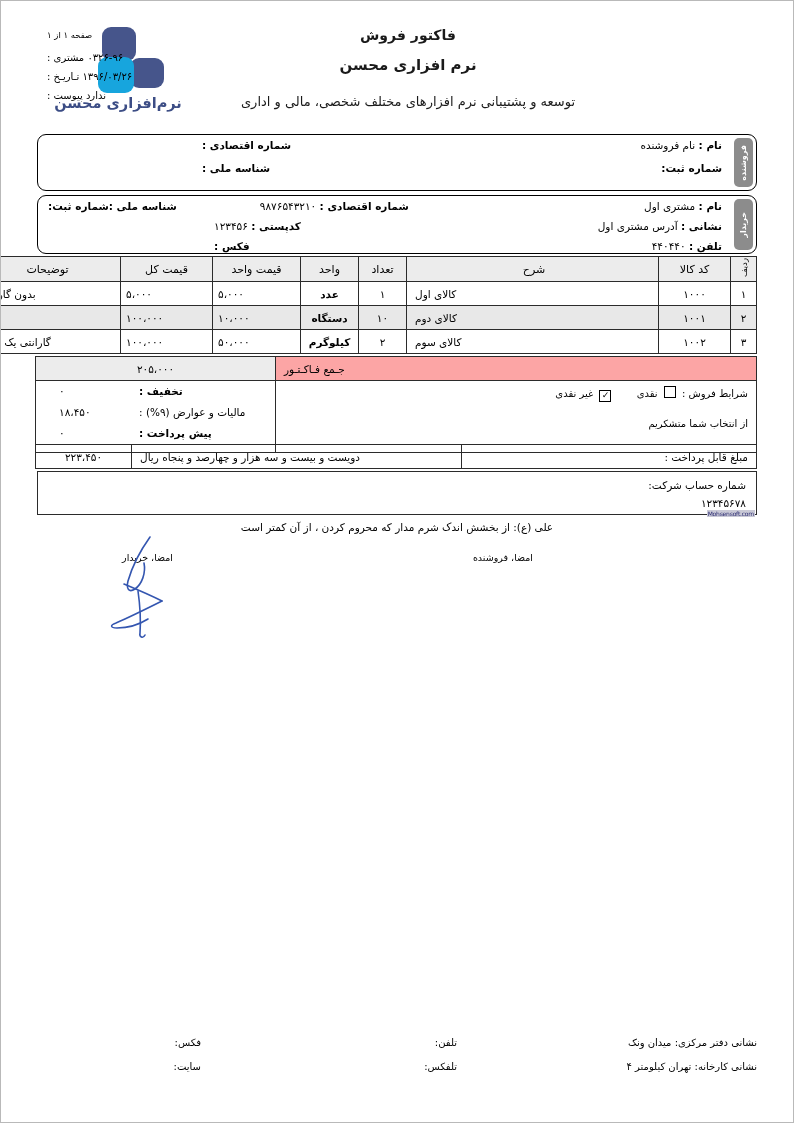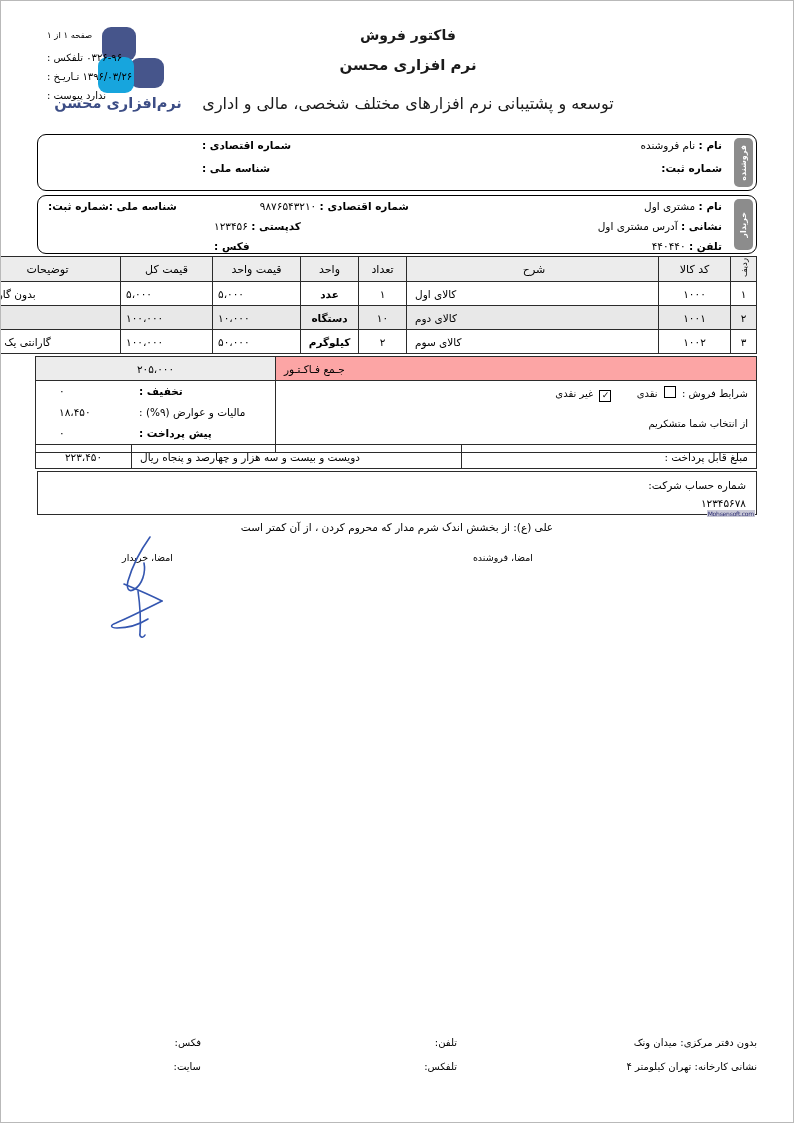--- a/index.html
+++ b/index.html
@@ -84,21 +84,21 @@
     color: #1a1a1a;
     margin-bottom: 13px;
   }
   .company-name {
     font-size: 15px;
     font-weight: bold;
     color: #1a1a1a;
     margin-bottom: 6px;
   }
   .company-desc {
-    font-size: 16px;
+    font-size: 13px;
     color: #1a1a1a;
     margin-top: 20px;
   }
 
   .meta-block {
     position: absolute;
     right: 596px;
     top: 0;
     width: 170px;
     text-align: left;
@@ -359,21 +359,21 @@
     <div class="title-block">
       <div class="doc-title">فاکتور فروش</div>
       <div class="company-name">نرم افزاری محسن</div>
       <div class="company-desc">توسعه و پشتیبانی نرم افزارهای مختلف شخصی، مالی و اداری</div>
     </div>
 
     <div class="meta-block">
       <div class="meta-line page-of">صفحه ۱ از ۱</div>
       <div class="meta-line">
         <span>۰۳۲۶-۹۶</span>
-        <span>تلفکس :</span>
+        <span>مشتری :</span>
       </div>
       <div class="meta-line">
         <span>۱۳۹۶/۰۳/۲۶</span>
         <span>تـاریـخ :</span>
       </div>
       <div class="meta-line">
         <span>ندارد</span>
         <span>پیوست :</span>
       </div>
     </div>
@@ -567,21 +567,21 @@
       <path d="M62 8 C 52 22, 44 38, 40 52 C 38 60, 41 64, 47 60 C 54 55, 58 44, 56 34"></path>
       <path d="M36 55 C 48 60, 62 66, 74 72"></path>
       <path d="M74 72 C 58 80, 42 88, 28 94 C 22 96, 22 99, 29 99 C 40 99, 52 95, 60 90"></path>
       <path d="M50 62 C 52 76, 53 90, 52 104 C 51 108, 55 110, 57 106"></path>
     </g>
   </svg>
 
   <div class="footer">
     <div class="footer-row">
       <div class="fc-addr">
-        <span>بدون دفتر مرکزی:</span>
+        <span>نشانی دفتر مرکزی:</span>
         <span>میدان ونک</span>
       </div>
       <div class="fc-tel">
         <span>تلفن:</span>
         <span></span>
       </div>
       <div class="fc-fax">
         <span>فکس:</span>
         <span></span>
       </div>

